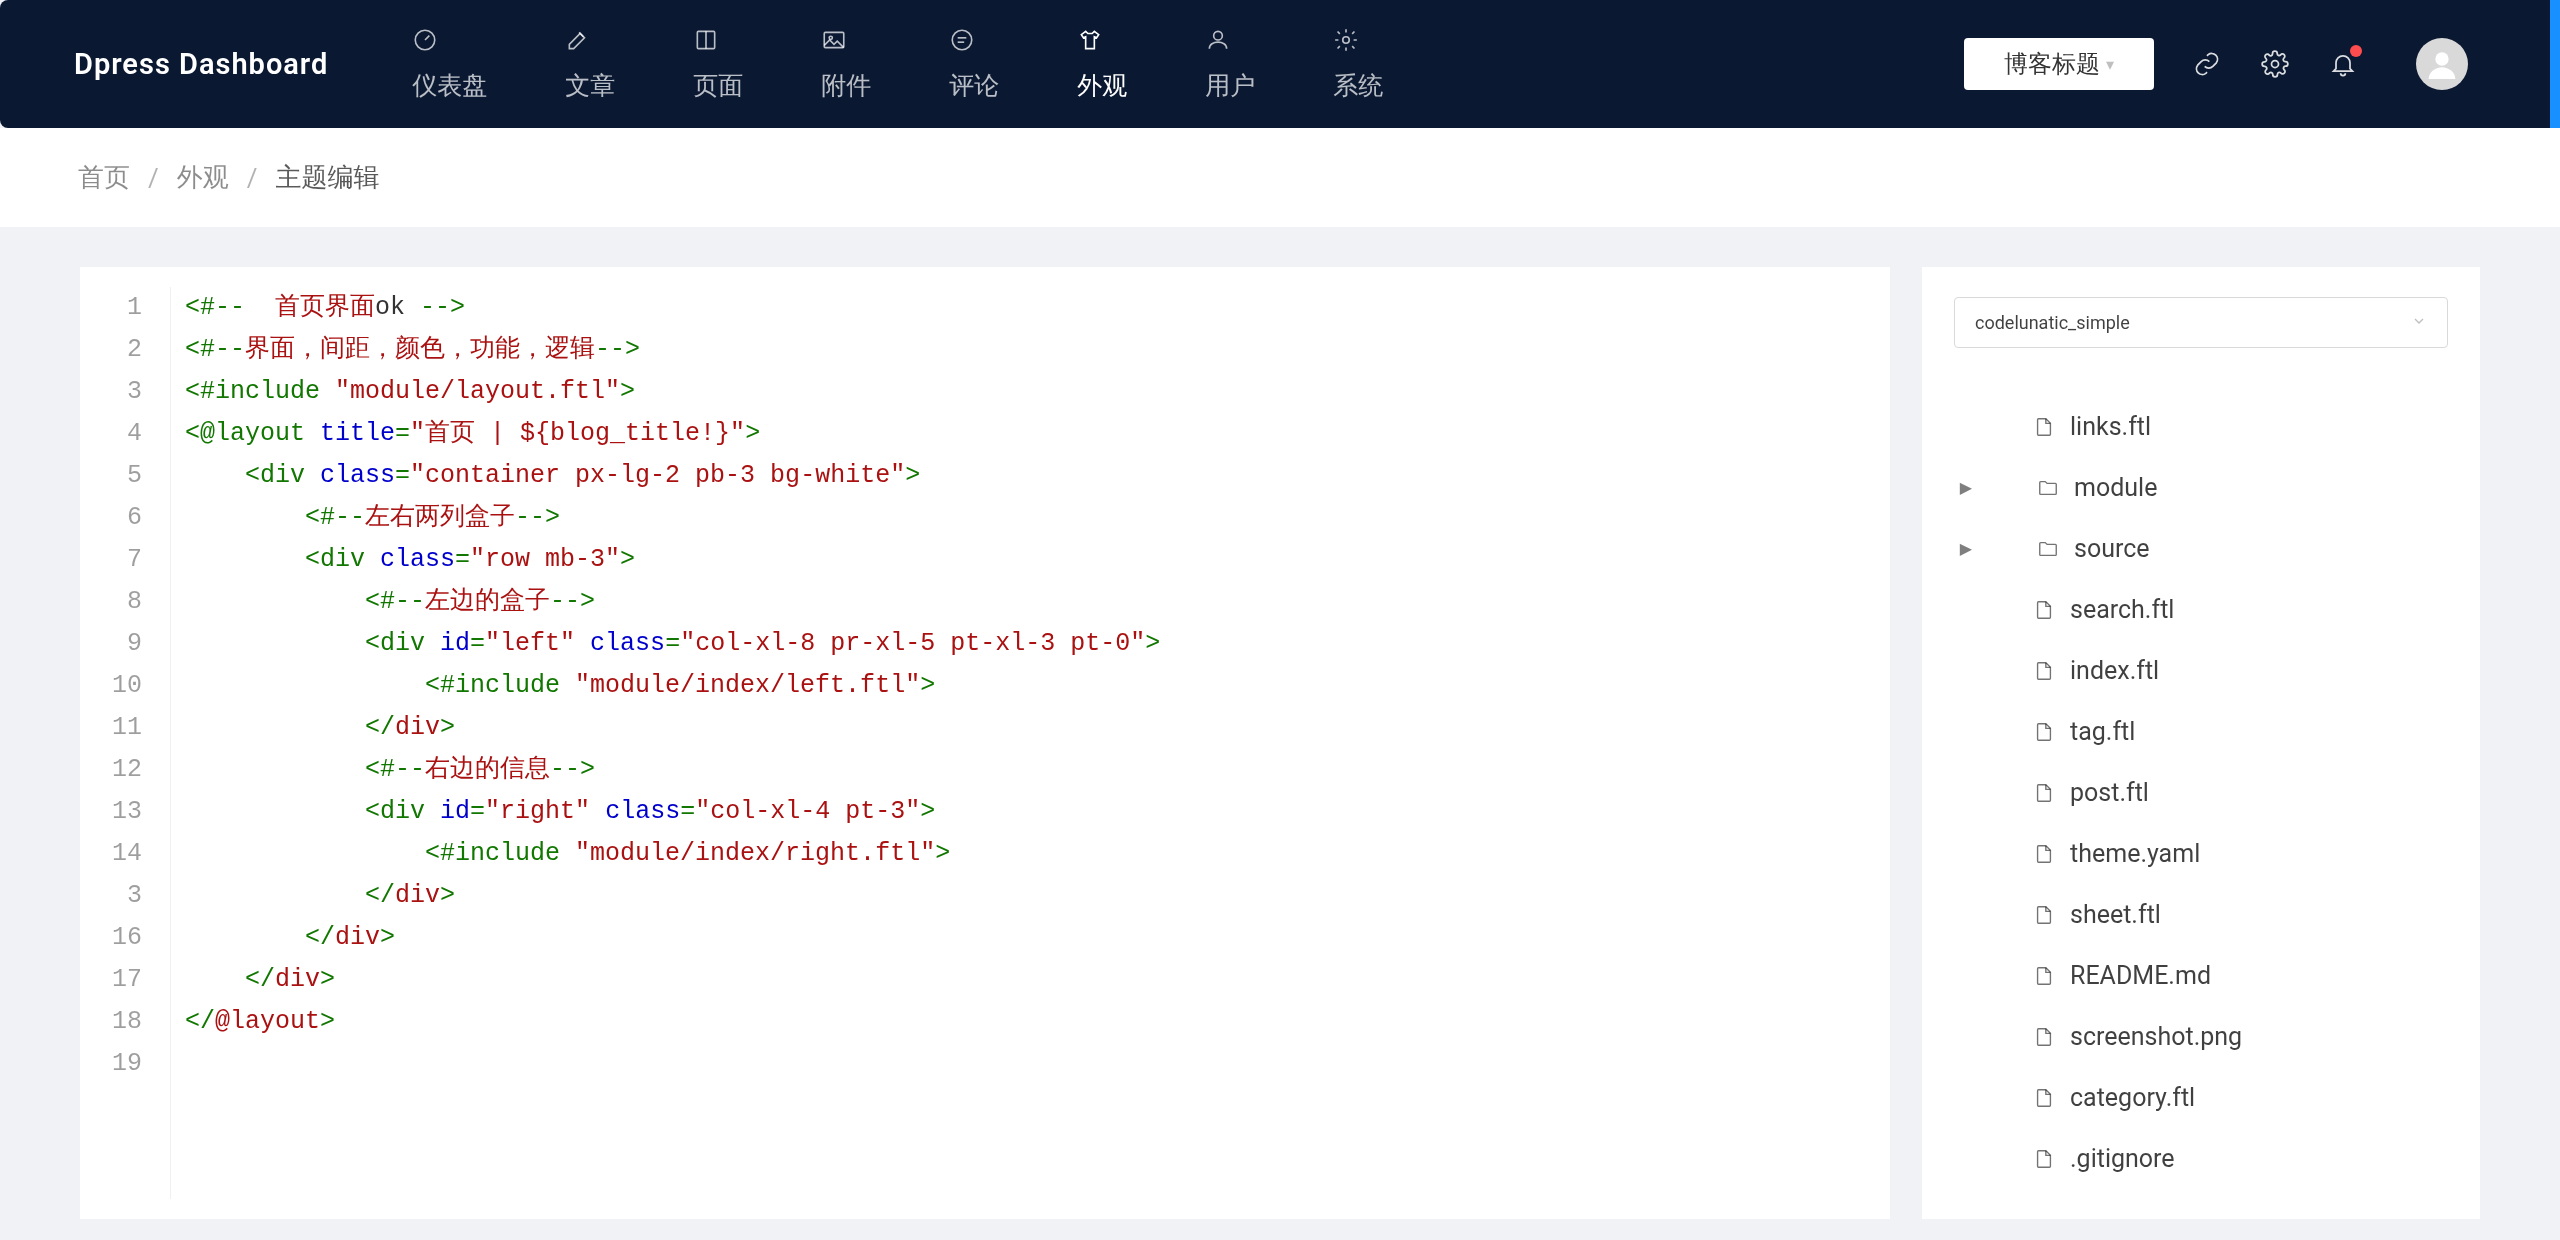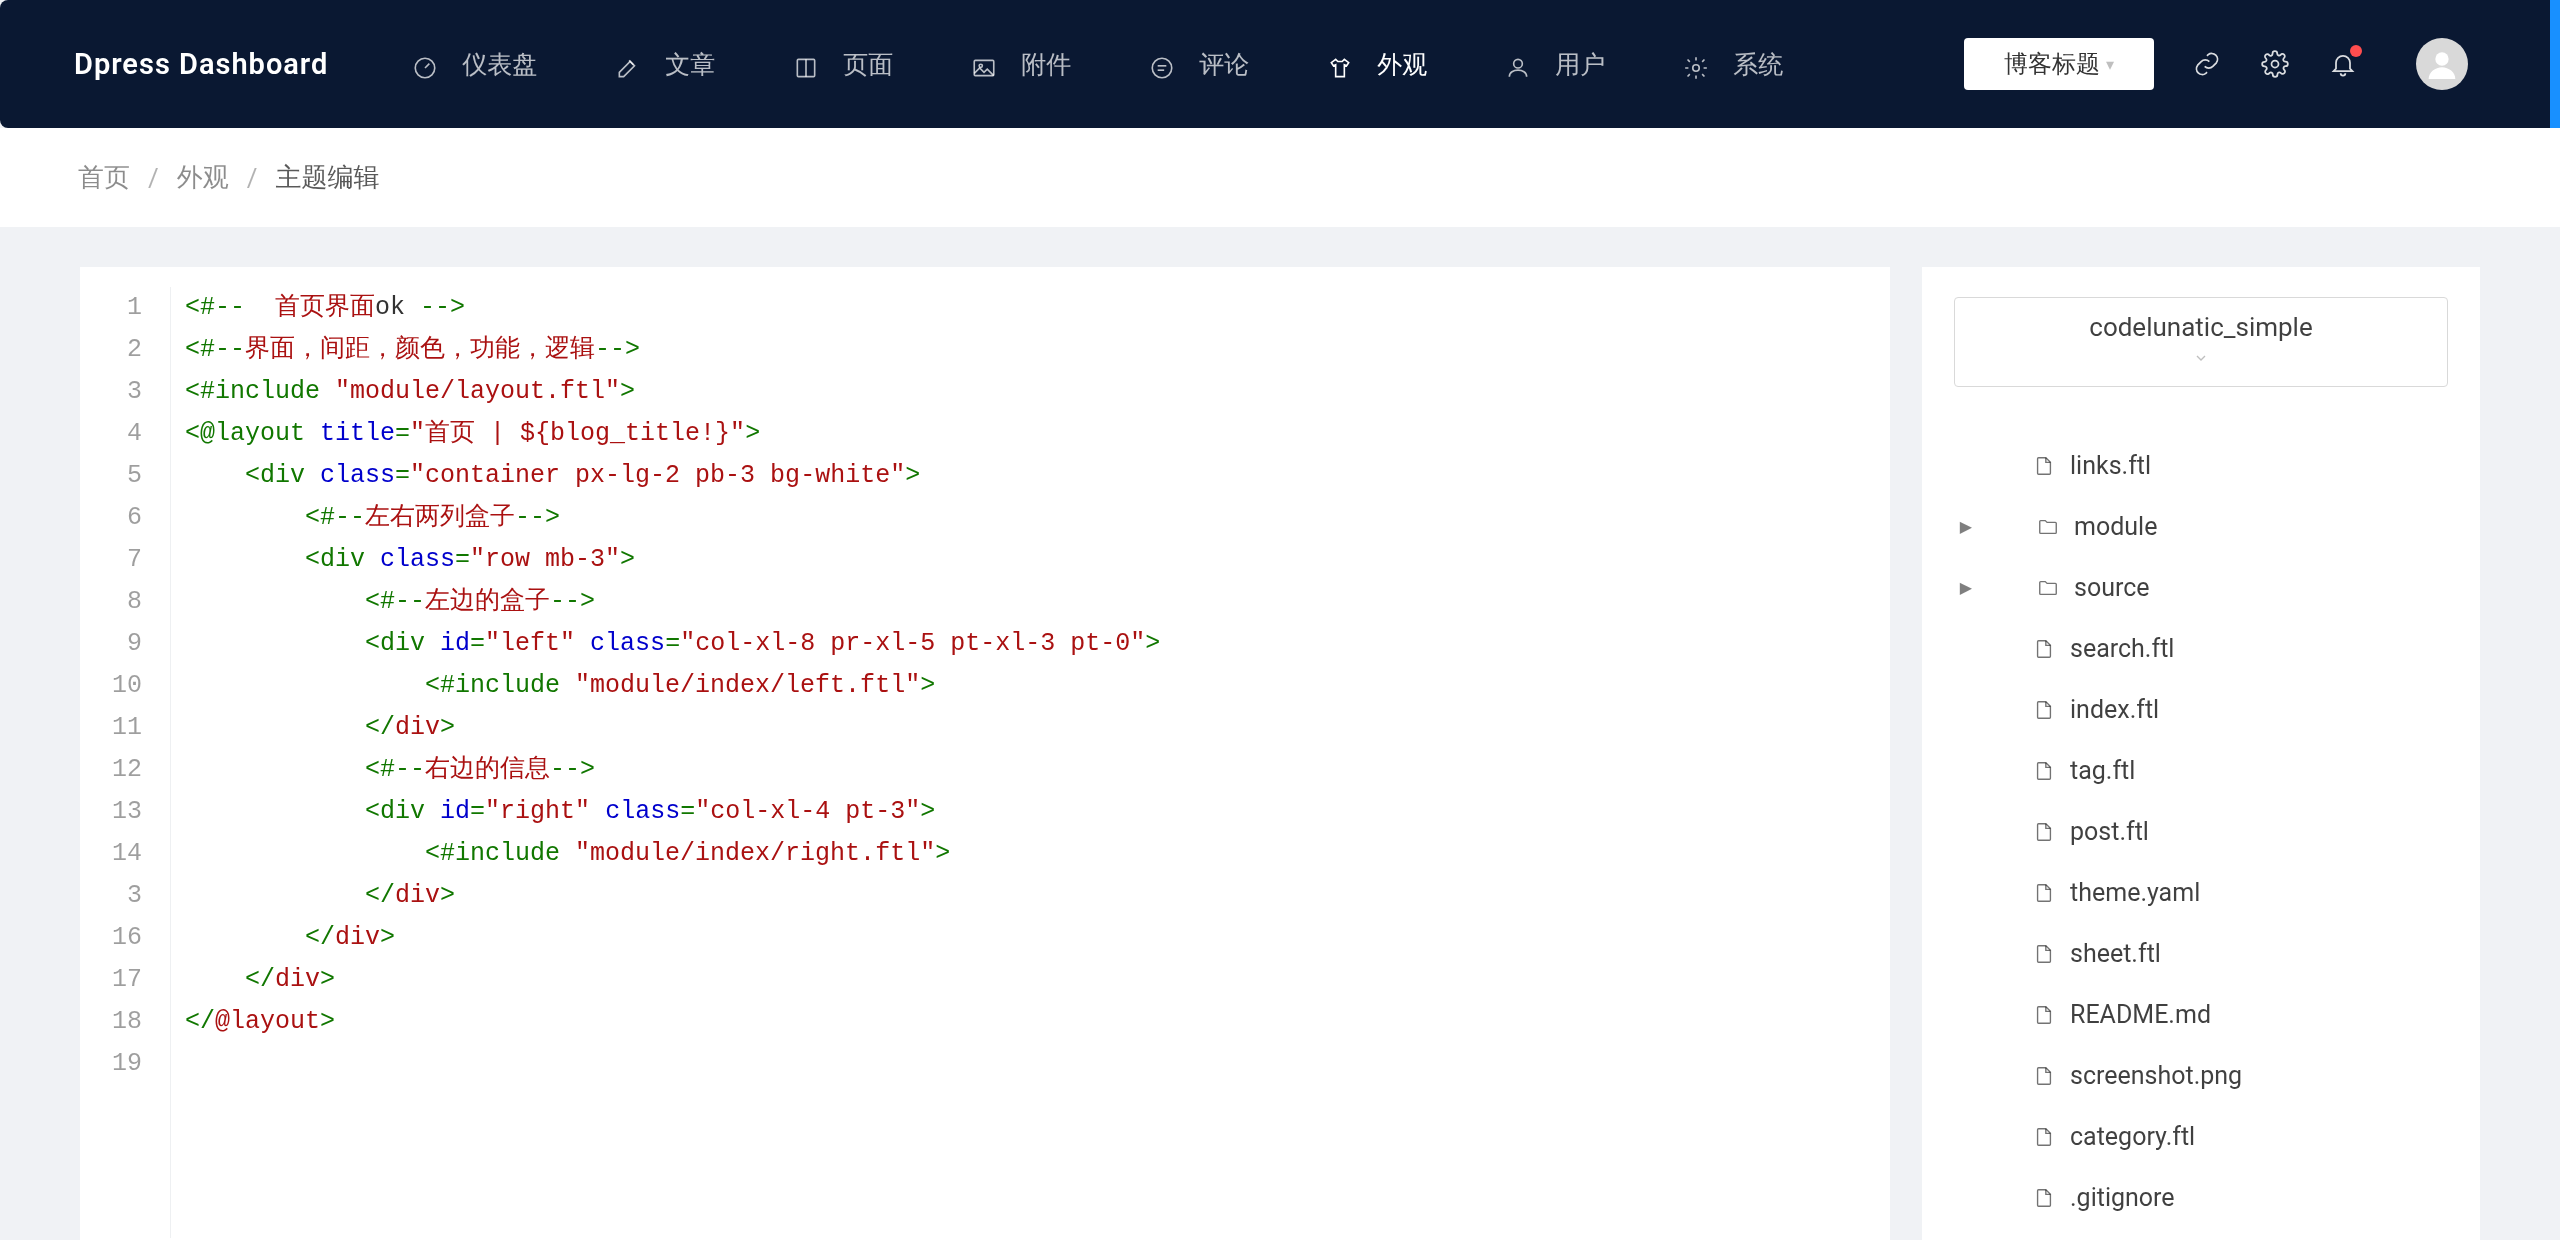--- a/index.html
+++ b/index.html
@@ -38,26 +38,27 @@
   white-space: nowrap;
 }
 .nav {
   display: flex;
   gap: 50px;
   align-items: center;
   flex: 1;
 }
 .nav-item {
   display: flex;
-  align-items: flex-end;
-  gap: 24px;
+  align-items: flex-start;
+  gap: 16px;
   color: rgba(255,255,255,0.72);
   font-size: 25px;
   cursor: pointer;
   padding: 8px 14px;
+  flex-direction: column;
 }
 .nav-item.active { color: #fff; }
 .nav-icon { width: 26px; height: 26px; display: inline-flex; align-items: center; justify-content: center; }
 .nav-icon svg { width: 26px; height: 26px; stroke: currentColor; fill: none; stroke-width: 1.5; }
 .header-right {
   display: flex;
   align-items: center;
   gap: 38px;
 }
 .blog-title-btn {
@@ -154,28 +155,27 @@
 .sidebar {
   width: 558px;
   background: #fff;
   padding: 30px 32px;
 }
 .theme-select {
   width: 100%;
   border: 1px solid #d9d9d9;
   border-radius: 4px;
   padding: 14px 20px;
-  font-size: 26px;
+  font-size: 18px;
   color: rgba(0,0,0,0.75);
   display: flex;
   align-items: center;
   justify-content: space-between;
   cursor: pointer;
   margin-bottom: 48px;
-  flex-direction: column;
 }
 .theme-select .chev { color: #bfbfbf; }
 .tree {
   font-size: 25px;
   color: rgba(0,0,0,0.75);
 }
 .tree-item {
   display: flex;
   align-items: center;
   gap: 14px;

